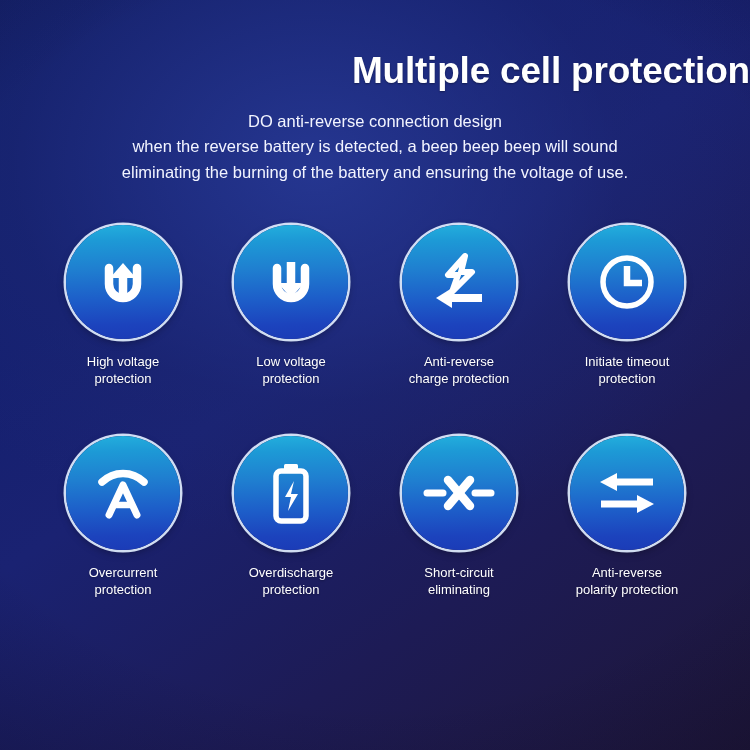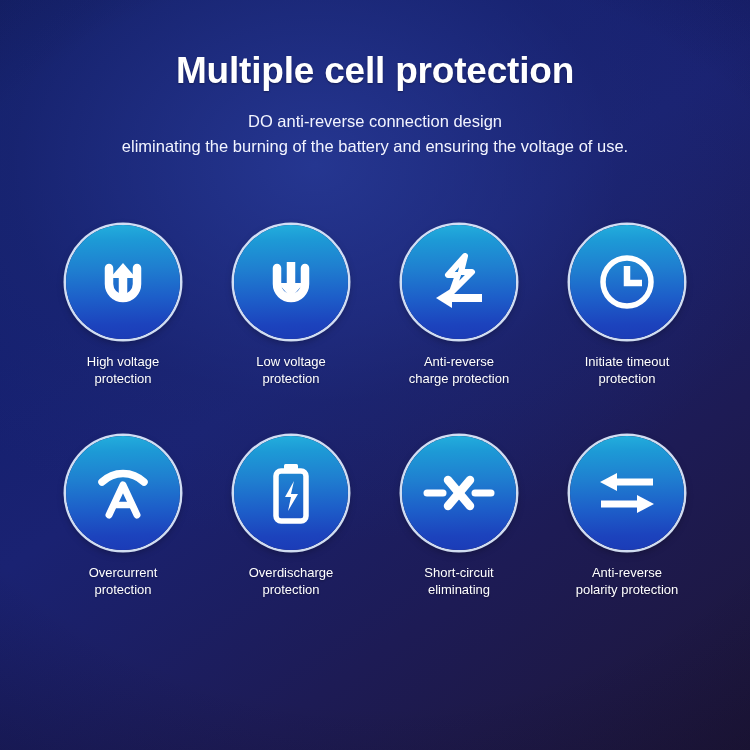--- a/index.html
+++ b/index.html
@@ -47,20 +47,21 @@
     text-align: center;
   }
   .title {
     margin: 0;
     color: #ffffff;
     font-size: 37px;
     font-weight: bold;
     letter-spacing: -0.2px;
     line-height: 1.15;
     text-shadow: 0 1px 2px rgba(0,0,0,0.35);
+    text-align: right;
   }
   .subtitle {
     margin: 0;
     padding-top: 16px;
     color: #f2f4ff;
     font-size: 16.5px;
     font-weight: normal;
     line-height: 1.55;
   }
   .subtitle .sub-line {
@@ -122,20 +123,21 @@
 </head>
 <body>
 
 <div id="poster">
   <div class="content">
 
     <div class="header">
       <h1 class="title">Multiple cell protection</h1>
       <div class="subtitle">
         <span class="sub-line">DO anti-reverse connection design</span>
+        <span class="sub-line">when the reverse battery is detected, a beep beep beep will sound</span>
         <span class="sub-line">eliminating the burning of the battery and ensuring the voltage of use.</span>
       </div>
     </div>
 
     <div class="grid">
 
       <div class="grid-row">
 
         <div class="feature">
           <div class="badge">

